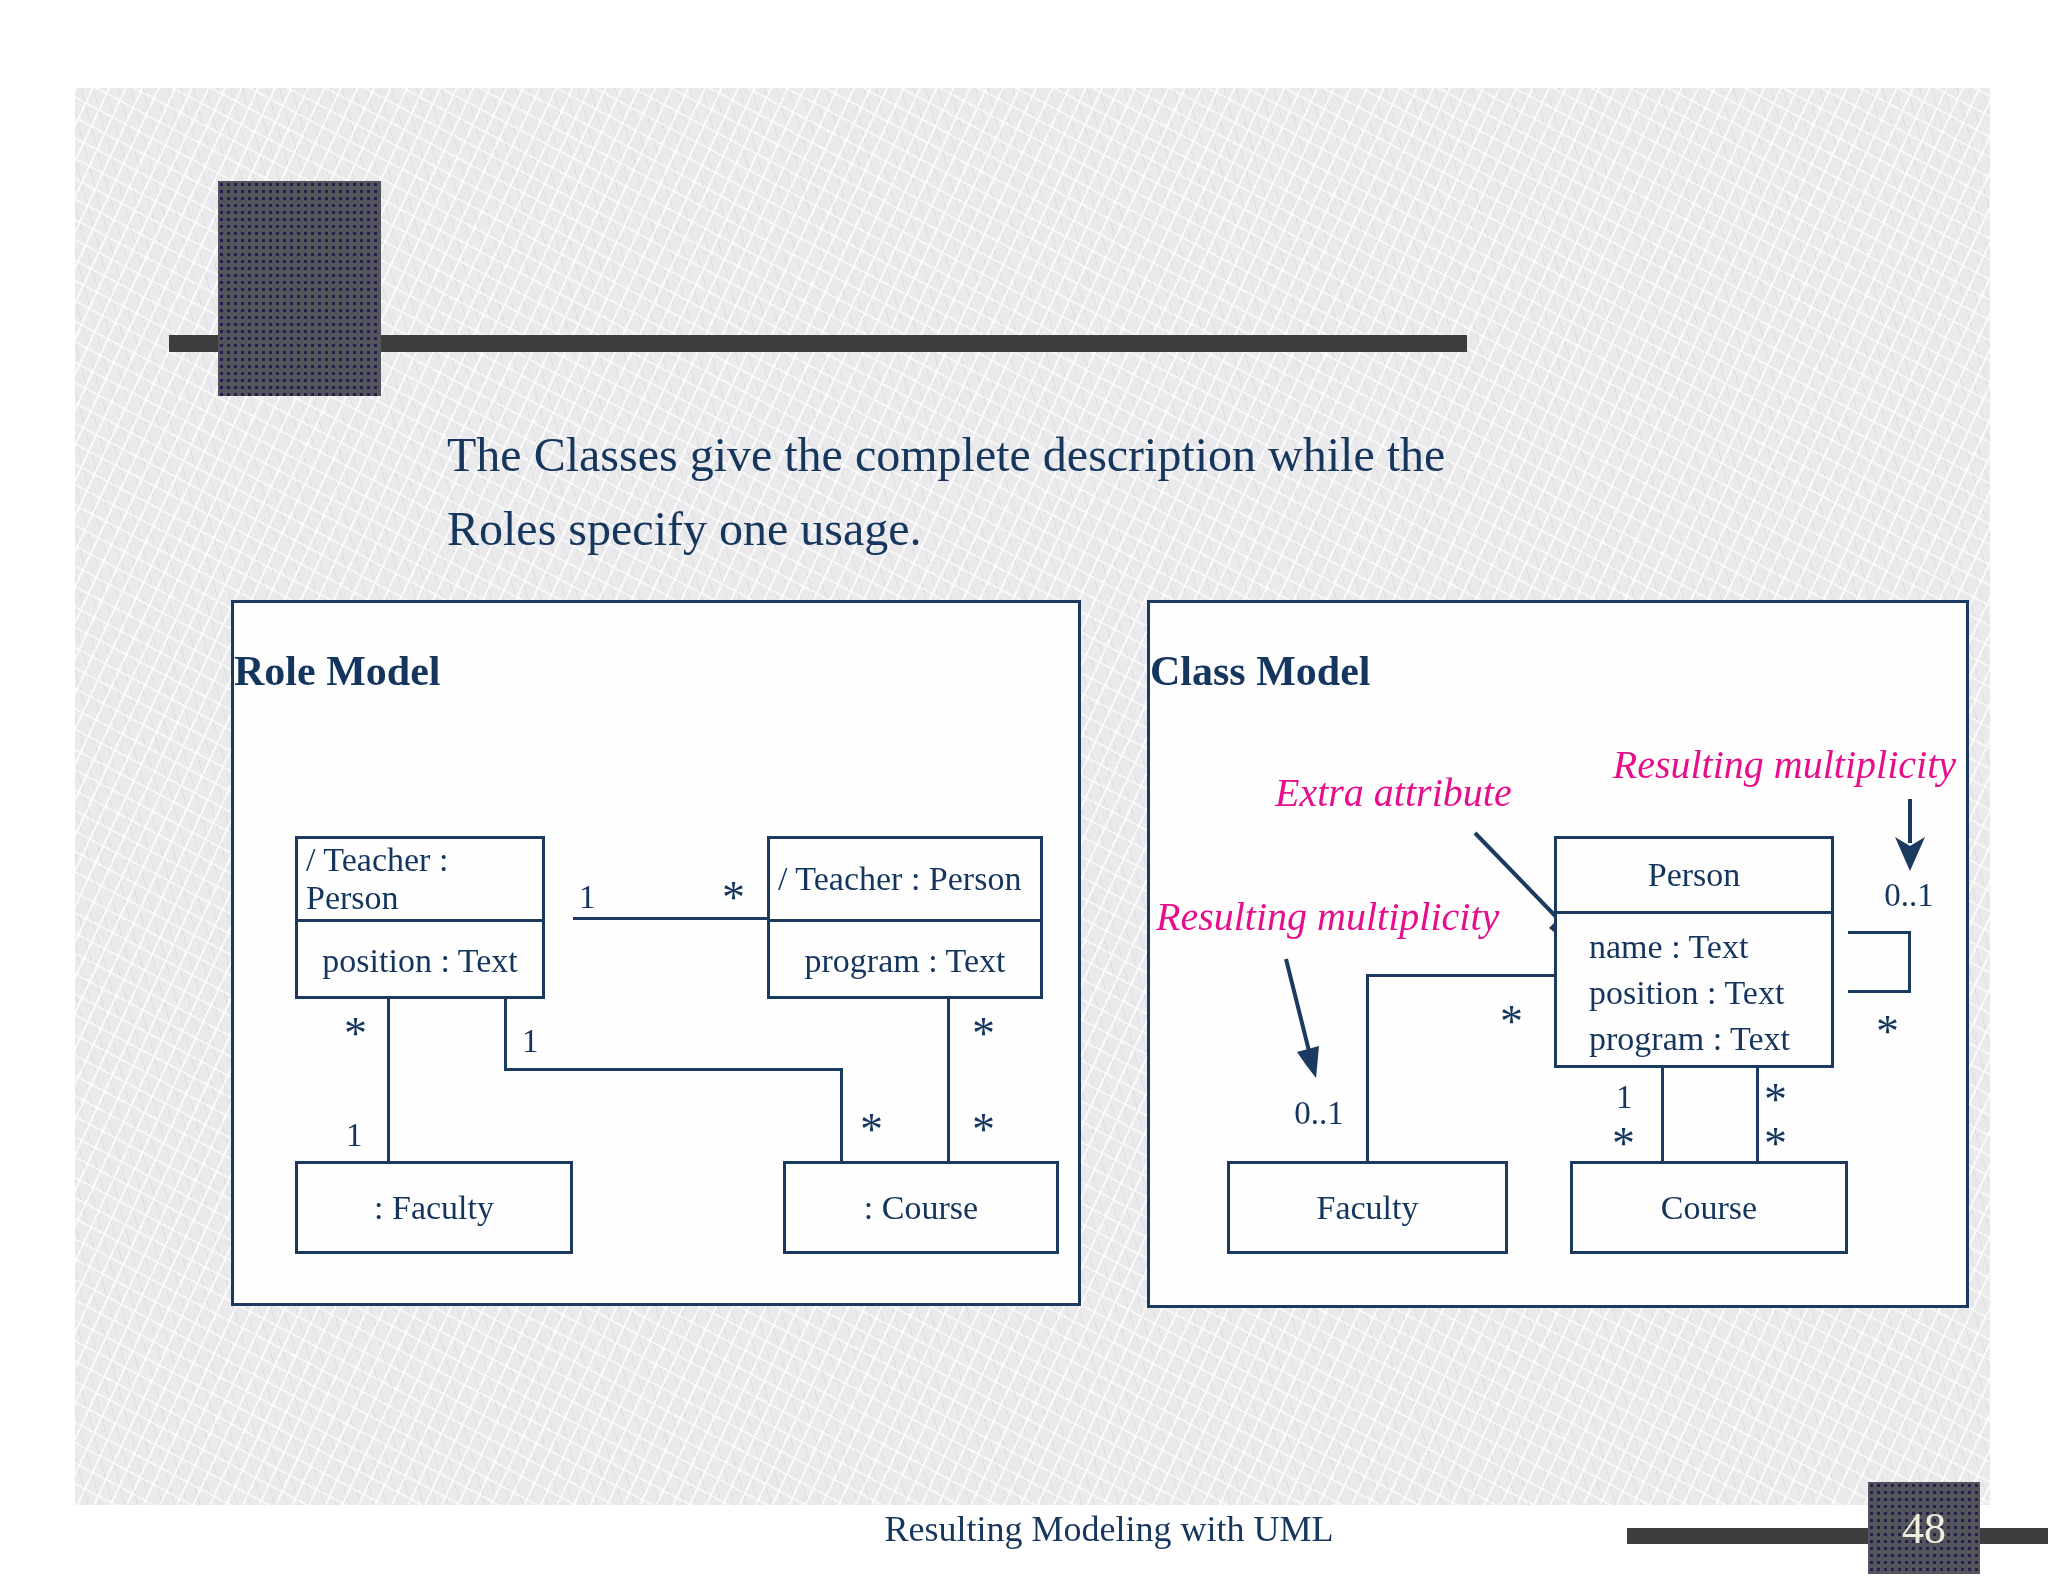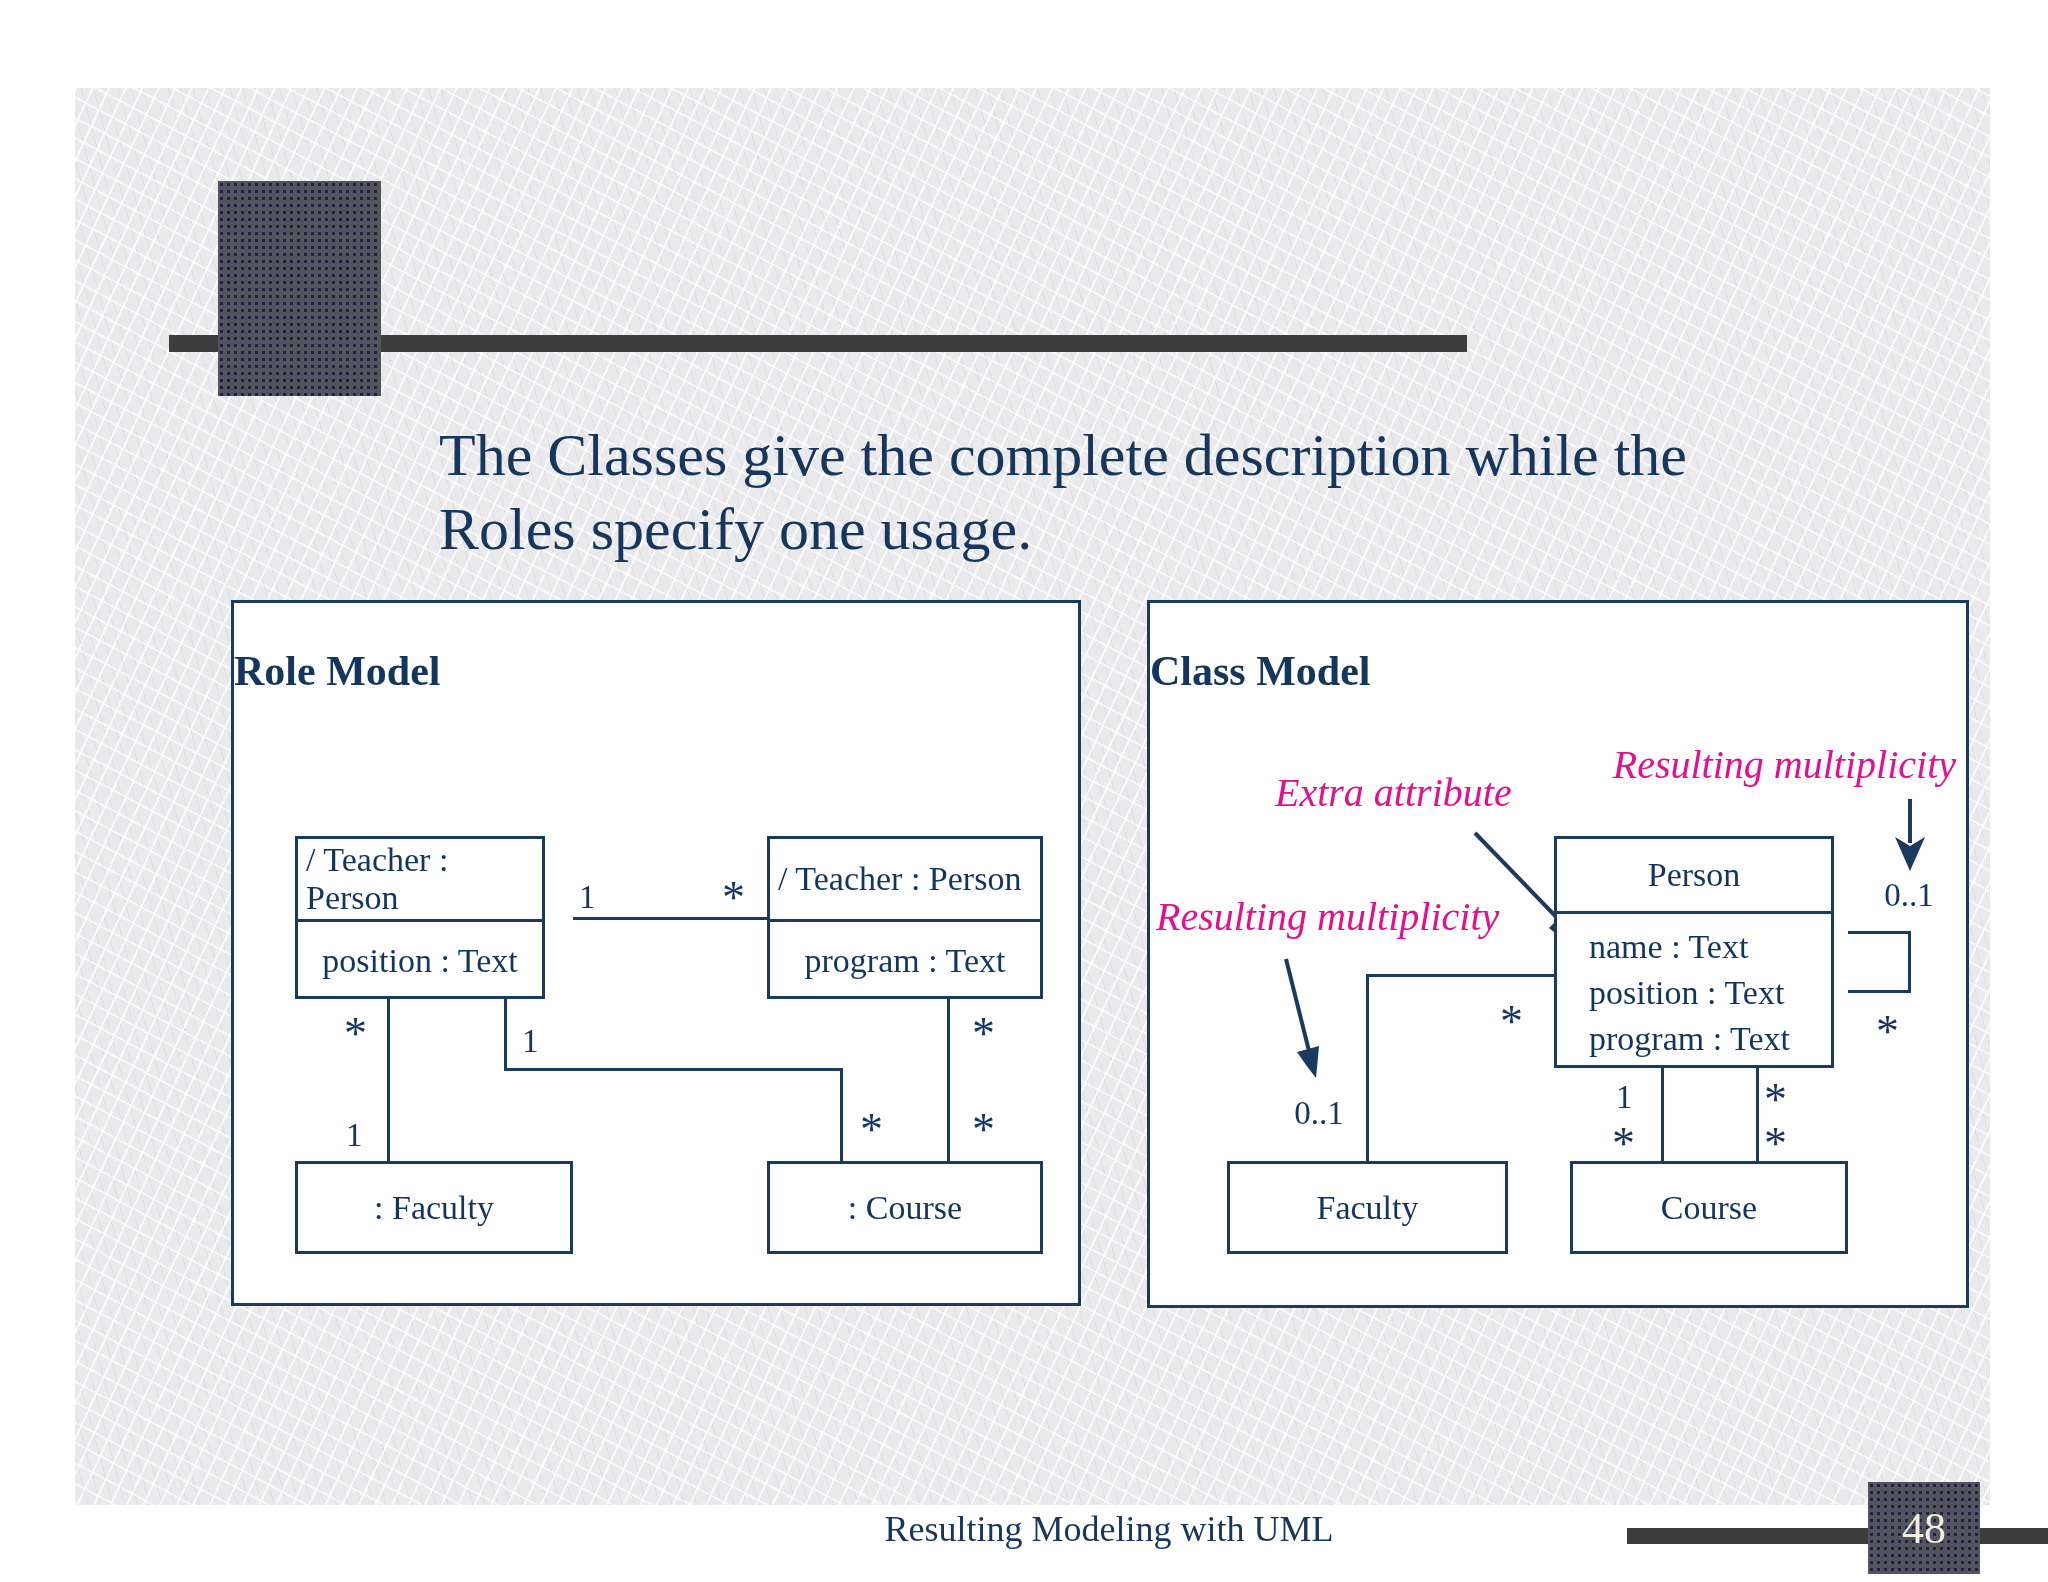--- a/index.html
+++ b/index.html
@@ -12,21 +12,21 @@
            repeating-linear-gradient(28deg, rgba(255,255,255,.6) 0 2px, transparent 2px 18px),
            repeating-linear-gradient(75deg, rgba(203,203,208,.35) 0 1px, transparent 1px 12px);}
   .deco-square{position:absolute;background-color:#54545c;
          background-image:radial-gradient(#20204a 1.7px, transparent 1.8px);
          background-size:7px 7px;z-index:3;}
   .sq-top{left:143px;top:93px;width:163px;height:215px;}
   .bar{position:absolute;background:#3d3d3d;z-index:2;}
   .title-bar{left:94px;top:247px;width:1298px;height:17px;}
   .title{position:absolute;left:345px;top:112px;z-index:4;font-size:110px;line-height:1.05;
          color:#333333;white-space:nowrap;}
-  .subtitle{position:absolute;left:364px;top:330px;font-size:60px;line-height:74px;
+  .subtitle{position:absolute;left:372px;top:330px;font-size:48px;line-height:74px;
          color:#16365e;white-space:nowrap;}
   .panel{position:absolute;top:512px;background:#fefefe;border:3px solid #1a3a5f;box-sizing:border-box;}
   .panel-left{left:156px;width:850px;height:706px;}
   .panel-right{left:1072px;width:822px;height:708px;}
   .panel-heading{position:absolute;left:0;top:44px;width:100%;text-align:left;
          font-weight:bold;font-size:42px;color:#14355d;}
   .uml-box{position:absolute;border:3px solid #1a3a5f;background:#fefefe;box-sizing:border-box;
          color:#14355d;font-size:34px;z-index:2;}
   .uml-head{display:flex;align-items:center;box-sizing:border-box;}
   .uml-head.divided{border-bottom:3px solid #1a3a5f;}
@@ -79,21 +79,21 @@
 
       <div class="uml-box" style="left:533px;top:233px;width:276px;height:163px;">
         <div class="uml-head divided" style="height:83px;padding-left:8px;">/ Teacher : Person</div>
         <div class="uml-attrs" style="height:77px;">program : Text</div>
       </div>
 
       <div class="uml-box" style="left:61px;top:558px;width:278px;height:93px;display:flex;align-items:center;justify-content:center;">
         <span>: Faculty</span>
       </div>
 
-      <div class="uml-box" style="left:533px;top:558px;width:276px;height:93px;display:flex;align-items:center;justify-content:center;">
+      <div class="uml-box" style="left:549px;top:558px;width:276px;height:93px;display:flex;align-items:center;justify-content:center;">
         <span>: Course</span>
       </div>
 
       <span class="mult" style="left:345px;top:278px;">1</span>
       <span class="mult ast" style="left:488px;top:272px;">*</span>
       <span class="mult ast" style="left:110px;top:408px;">*</span>
       <span class="mult" style="left:112px;top:516px;">1</span>
       <span class="mult" style="left:288px;top:422px;">1</span>
       <span class="mult ast" style="left:626px;top:504px;">*</span>
       <span class="mult ast" style="left:738px;top:408px;">*</span>

